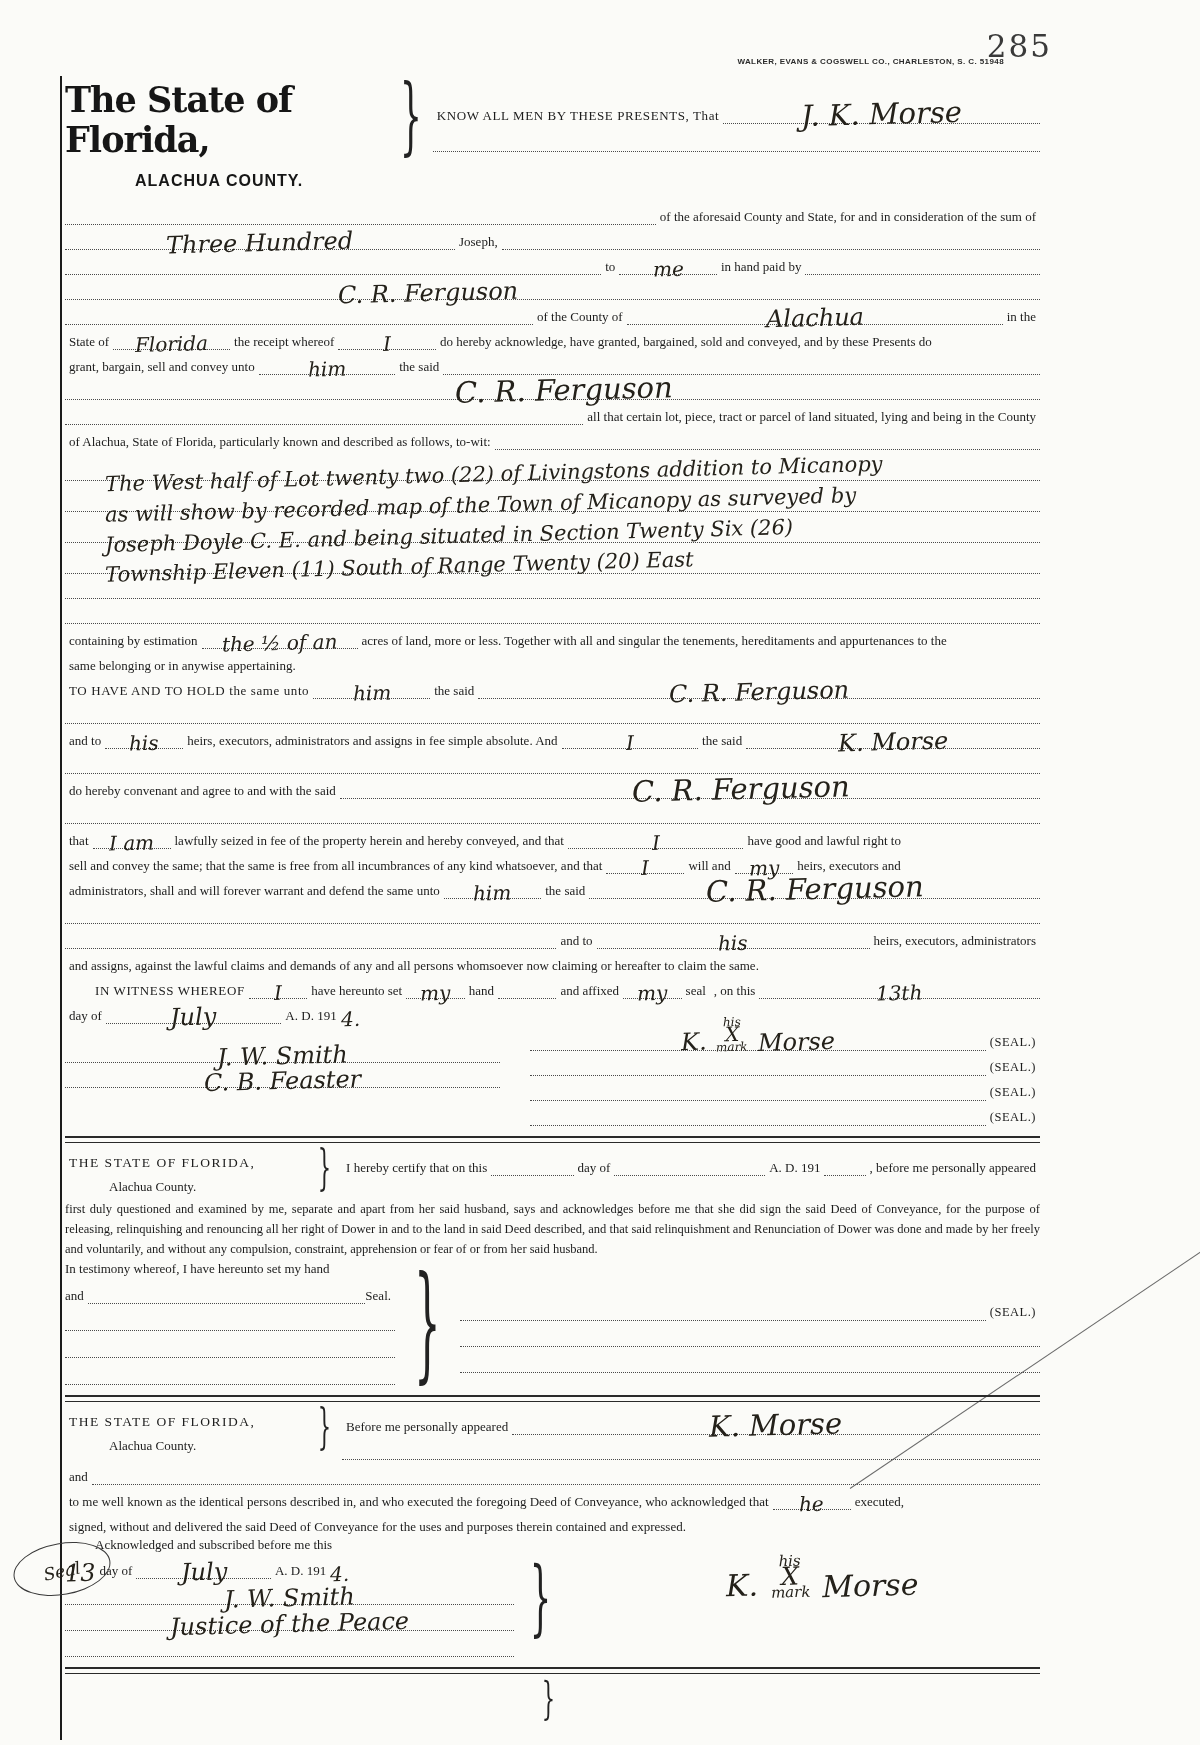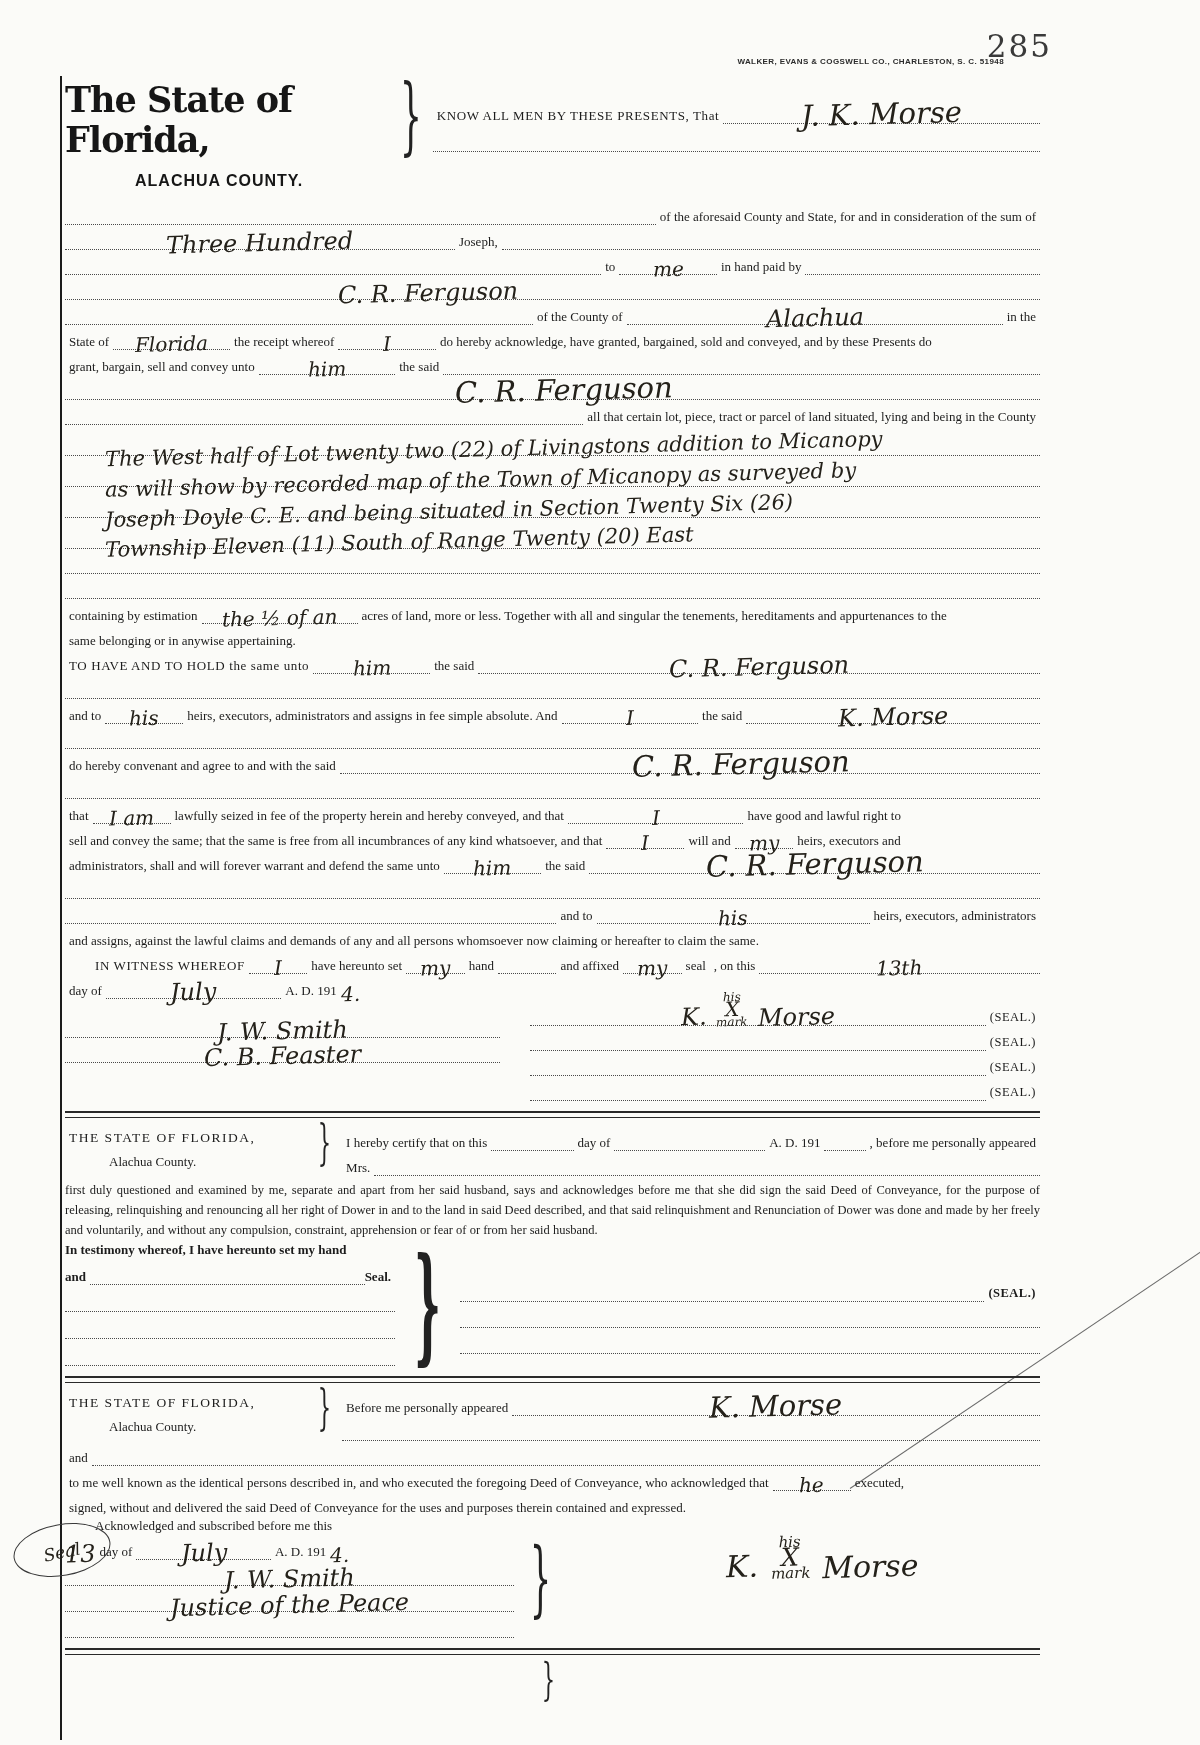--- a/index.html
+++ b/index.html
@@ -66,21 +66,21 @@
   .marksig .hw{margin-bottom:-2px;}
   .marksig-big{transform:scale(1.25);transform-origin:left bottom;}
 
   
   .sec-head{display:flex;align-items:flex-start;}
   .sec-left{width:250px;padding-top:4px;}
   .sec-state{font-size:13.5px;letter-spacing:1.5px;white-space:nowrap;}
   .sec-county{font-size:13px;margin:8px 0 0 40px;}
   .sec-right{flex:1;}
   .para{text-align:justify;font-size:12.5px;line-height:20px;margin-top:4px;}
-  .testimony{display:flex;margin-top:2px;font-weight:bold;}
+  .testimony{display:flex;margin-top:2px;}
   .test-left{width:330px;}
   .test-left .p{padding-left:0;}
   .test-left .r{height:27px;}
   .test-right{flex:1;display:flex;flex-direction:column;justify-content:flex-start;padding-top:34px;}
   .test-right .r{height:26px;}
   .ackgrid{display:flex;margin-top:2px;}
   .ack-left{width:46%;position:relative;}
   .ack-left .r{height:26px;}
   .ack-right{flex:1;display:flex;align-items:flex-start;justify-content:center;padding-top:26px;}
   .seal-circle{position:absolute;left:-52px;top:6px;width:96px;height:50px;border:1.5px solid #3a3a3a;
@@ -178,20 +178,24 @@
     </div>
     <div class="r">
       <span class="f ofs40">
           <span class="hw hw-xl">C. R. Ferguson</span>
         </span>
     </div>
     <div class="r">
         <span class="f"></span>
         <span class="p">all that certain lot, piece, tract or parcel of land situated, lying and being in the County</span>
       </div>
+    <div class="r">
+        <span class="p">of Alachua, State of Florida, particularly known and described as follows, to-wit:</span>
+        <span class="f"></span>
+      </div>
 
     <div class="r desc">
         <span class="f left">
           <span class="hw hw-desc">The West half of Lot twenty two (22) of Livingstons addition to Micanopy</span>
         </span>
       </div>
     <div class="r desc">
         <span class="f left">
           <span class="hw hw-desc">as will show by recorded map of the Town of Micanopy as surveyed by</span>
         </span>
@@ -394,24 +398,20 @@
         <div class="sec-right">
           <div class="r">
             <span class="p">I hereby certify that on this</span>
             <span class="f w12"></span>
             <span class="p">day of</span>
             <span class="f w22"></span>
             <span class="p">A. D. 191</span>
             <span class="f w6"></span>
             <span class="p">, before me personally appeared</span>
           </div>
-          <div class="r">
-            <span class="p">Mrs.</span>
-            <span class="f"></span>
-          </div>
         </div>
       </div>
       <div class="para">first duly questioned and examined by me, separate and apart from her said husband, says and acknowledges before me that she did sign the said Deed of Conveyance, for the purpose of releasing, relinquishing and renouncing all her right of Dower in and to the land in said Deed described, and that said relinquishment and Renunciation of Dower was done and made by her freely and voluntarily, and without any compulsion, constraint, apprehension or fear of or from her said husband.</div>
       <div class="testimony">
         <div class="test-left">
           <div class="p">In testimony whereof, I have hereunto set my hand</div>
           <div class="r">
             <span class="p">and</span>
             <span class="f"></span>
             <span class="p">Seal.</span>

